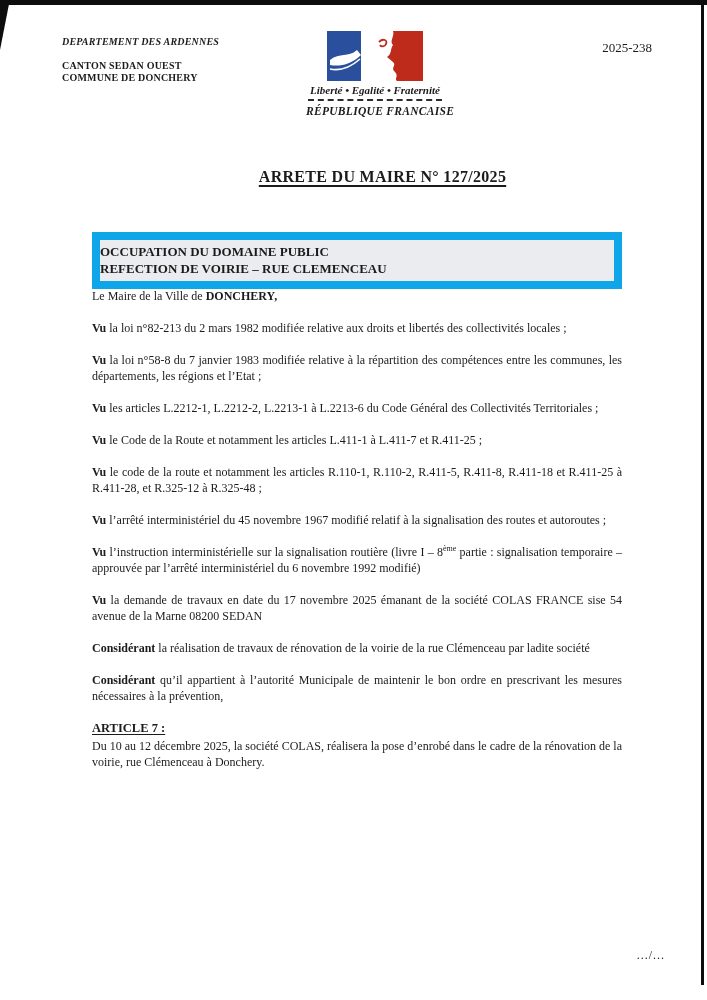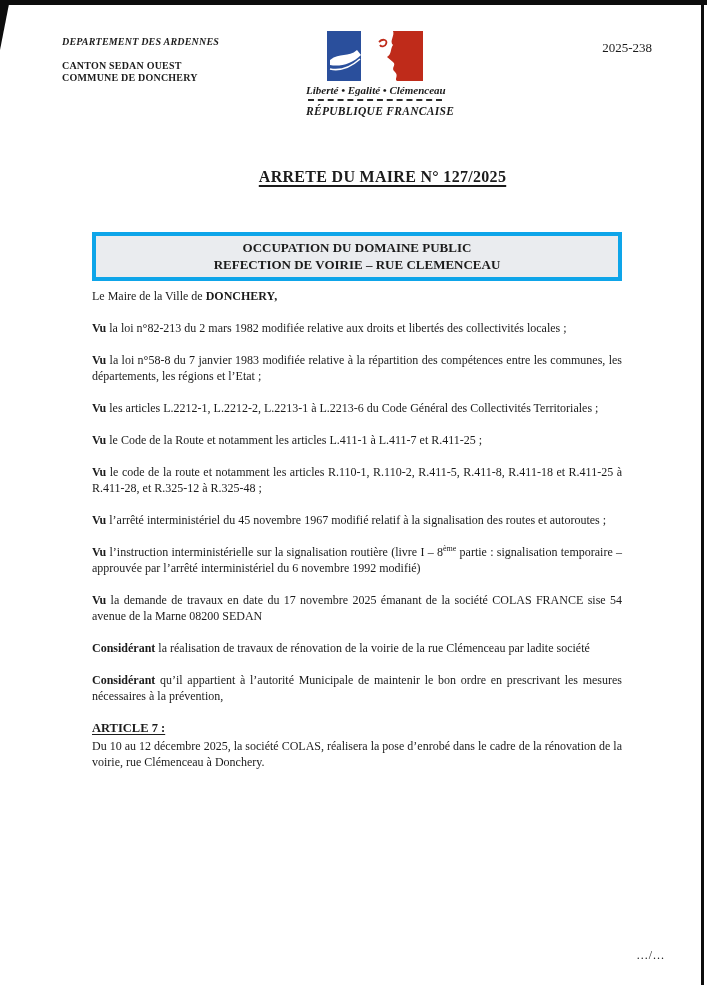--- a/index.html
+++ b/index.html
@@ -29,22 +29,22 @@
   .logo-republic { font-size: 11.5px; font-weight: bold; font-style: italic; white-space: nowrap; letter-spacing: .3px; }
 
   
   .main-title { position: absolute; top: 168px; left: 60px; width: 645px; text-align: center;
                 font-size: 16px; font-weight: bold;
                 text-decoration: underline; text-underline-offset: 3px; text-decoration-thickness: 1.5px;
                 letter-spacing: .3px; }
 
   
   .subject-box { position: absolute; top: 232px; left: 92px; width: 530px; box-sizing: border-box;
-                 background: #eaecef; border: 4px solid #0ea5e9;
-                 text-align: center; font-weight: bold; font-size: 13px; line-height: 17px;
+                 background: #eaecef; border: 8px solid #0ea5e9;
+                 text-align: left; font-weight: bold; font-size: 13px; line-height: 17px;
                  padding: 3px 0 4px 0; }
 
   
   .doc-body { position: absolute; top: 288px; left: 92px; width: 530px;
               font-size: 12px; line-height: 16px; text-align: justify; }
   .doc-body p { margin: 0 0 16px 0; }
   .lead { font-weight: bold; margin-top: 32px; }
   sup { font-size: 8px; line-height: 0; }
 
   .arrete-heading { text-align: center; padding-left: 55px;
@@ -74,21 +74,21 @@
 <div class="ref-number">2025-238</div>
 
 <div class="logo-block">
   <svg class="logo-svg" width="96" height="50" viewBox="0 0 96 50">
     <rect x="0" y="0" width="34" height="50" fill="#2A4F9C"></rect>
     <path d="M72,0 L96,0 L96,50 L70,50 C67,48 72,45 68,41 C63,37 70,34 66,31 L60,26 C65,23 63,18 66,14 C62,10 68,5 66,0 Z" fill="#BF2B1A"></path>
     <path fill="#ffffff" d="M3,29 C13,21 21,27 30,19 L34,24 C25,33 13,36 3,34 Z"></path>
     <path fill="none" stroke="#ffffff" stroke-width="1.6" d="M3,38 C13,40 24,36 33,28"></path>
     <path fill="none" stroke-width="1.8" d="M52,11 c4,-4 9,-2 7,2 c-1,3 -5,3 -6,1" stroke="#BF2B1A"></path>
   </svg>
-  <div class="logo-motto">Liberté • Egalité • Clémenceau</div>
+  <div class="logo-motto">Liberté • Egalité • Fraternité</div>
   <div class="logo-dashes"></div>
   <div class="logo-republic">RÉPUBLIQUE FRANCAISE</div>
 </div>
 
 <div class="main-title">ARRETE DU MAIRE N° 127/2025</div>
 
 <div class="subject-box">
   <div>OCCUPATION DU DOMAINE PUBLIC</div>
   <div>REFECTION DE VOIRIE – RUE CLEMENCEAU</div>
 </div>

